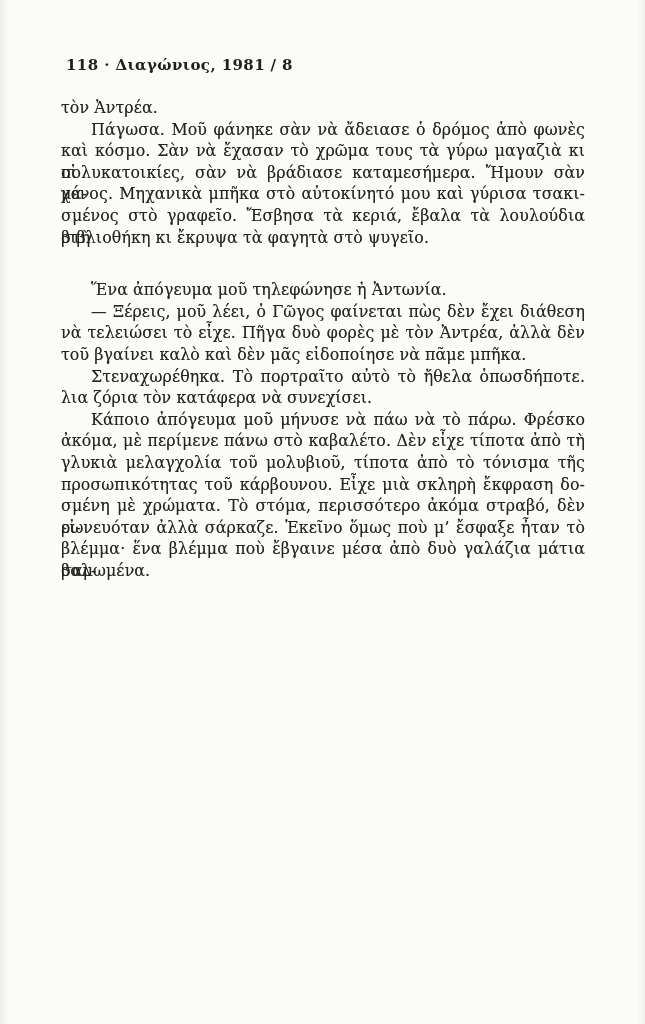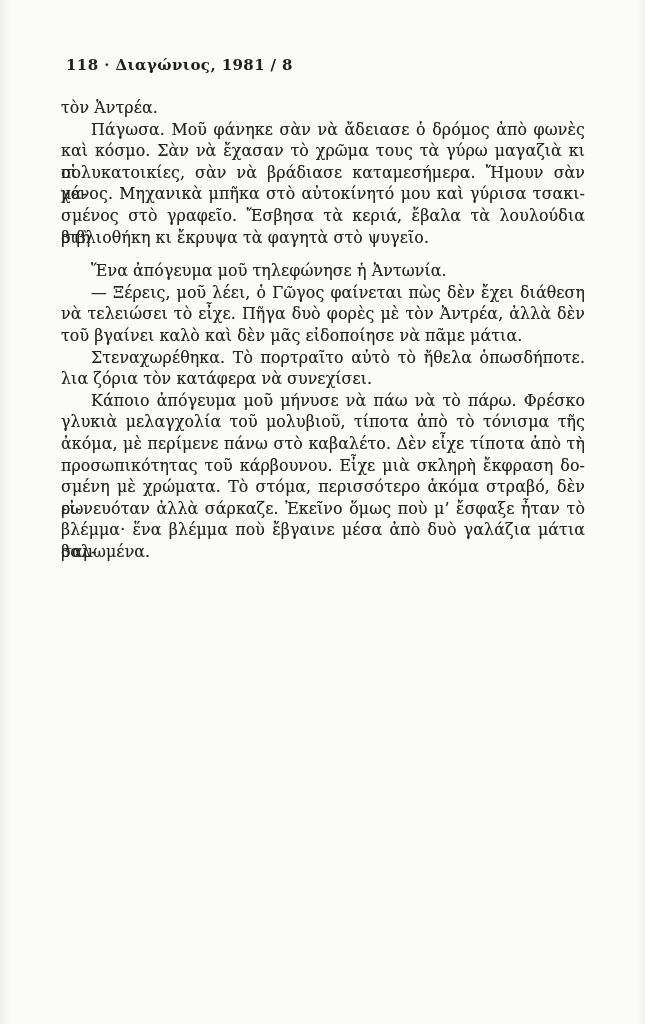--- a/index.html
+++ b/index.html
@@ -36,21 +36,21 @@
     position: absolute;
     left: 61px;
     top: 97px;
     width: 524px;
     font-size: 15.8px;
     line-height: 21.6px;
     letter-spacing: 0.1px;
     text-shadow: 0 0 0.4px rgba(30,30,30,0.45);
   }
   .paragraph { margin: 0; }
-  .paragraph.gap-before { margin-top: 12px; }
+  .paragraph.gap-before { margin-top: 31px; }
   .line {
     text-align: justify;
     text-align-last: justify;
     height: 21.6px;
     overflow: visible;
     white-space: nowrap;
   }
   
   .line.justified { white-space: normal; }
   .line.last-line {
@@ -75,30 +75,30 @@
         <div class="line justified">μένος. Μηχανικὰ μπῆκα στὸ αὐτοκίνητό μου καὶ γύρισα τσακι-</div>
         <div class="line justified">σμένος στὸ γραφεῖο. Ἔσβησα τὰ κεριά, ἔβαλα τὰ λουλούδια στὴ</div>
         <div class="line last-line">βιβλιοθήκη κι ἔκρυψα τὰ φαγητὰ στὸ ψυγεῖο.</div>
       </div>
       <div class="paragraph p-indent gap-before">
         <div class="line last-line">Ἕνα ἀπόγευμα μοῦ τηλεφώνησε ἡ Ἀντωνία.</div>
       </div>
       <div class="paragraph p-indent">
         <div class="line justified">— Ξέρεις, μοῦ λέει, ὁ Γῶγος φαίνεται πὼς δὲν ἔχει διάθεση</div>
         <div class="line justified">νὰ τελειώσει τὸ εἶχε. Πῆγα δυὸ φορὲς μὲ τὸν Ἀντρέα, ἀλλὰ δὲν</div>
-        <div class="line last-line">τοῦ βγαίνει καλὸ καὶ δὲν μᾶς εἰδοποίησε νὰ πᾶμε μάτια.</div>
+        <div class="line last-line">τοῦ βγαίνει καλὸ καὶ δὲν μᾶς εἰδοποίησε νὰ πᾶμε μπῆκα.</div>
       </div>
       <div class="paragraph p-indent">
         <div class="line justified">Στεναχωρέθηκα. Τὸ πορτραῖτο αὐτὸ τὸ ἤθελα ὁπωσδήποτε.</div>
         <div class="line last-line">λια ζόρια τὸν κατάφερα νὰ συνεχίσει.</div>
       </div>
       <div class="paragraph p-indent">
         <div class="line justified">Κάποιο ἀπόγευμα μοῦ μήνυσε νὰ πάω νὰ τὸ πάρω. Φρέσκο</div>
+        <div class="line justified">ἀκόμα, μὲ περίμενε πάνω στὸ καβαλέτο. Δὲν εἶχε τίποτα ἀπὸ τὴ</div>
         <div class="line justified">γλυκιὰ μελαγχολία τοῦ μολυβιοῦ, τίποτα ἀπὸ τὸ τόνισμα τῆς</div>
-        <div class="line justified">ἀκόμα, μὲ περίμενε πάνω στὸ καβαλέτο. Δὲν εἶχε τίποτα ἀπὸ τὴ</div>
         <div class="line justified">προσωπικότητας τοῦ κάρβουνου. Εἶχε μιὰ σκληρὴ ἔκφραση δο-</div>
         <div class="line justified">σμένη μὲ χρώματα. Τὸ στόμα, περισσότερο ἀκόμα στραβό, δὲν εἰ-</div>
         <div class="line justified">ρωνευόταν ἀλλὰ σάρκαζε. Ἐκεῖνο ὅμως ποὺ μ’ ἔσφαξε ἦταν τὸ</div>
         <div class="line justified">βλέμμα· ἕνα βλέμμα ποὺ ἔβγαινε μέσα ἀπὸ δυὸ γαλάζια μάτια βαλ-</div>
         <div class="line last-line">σαμωμένα.</div>
       </div>
     </div>
 </div>
 
 </body></html>

